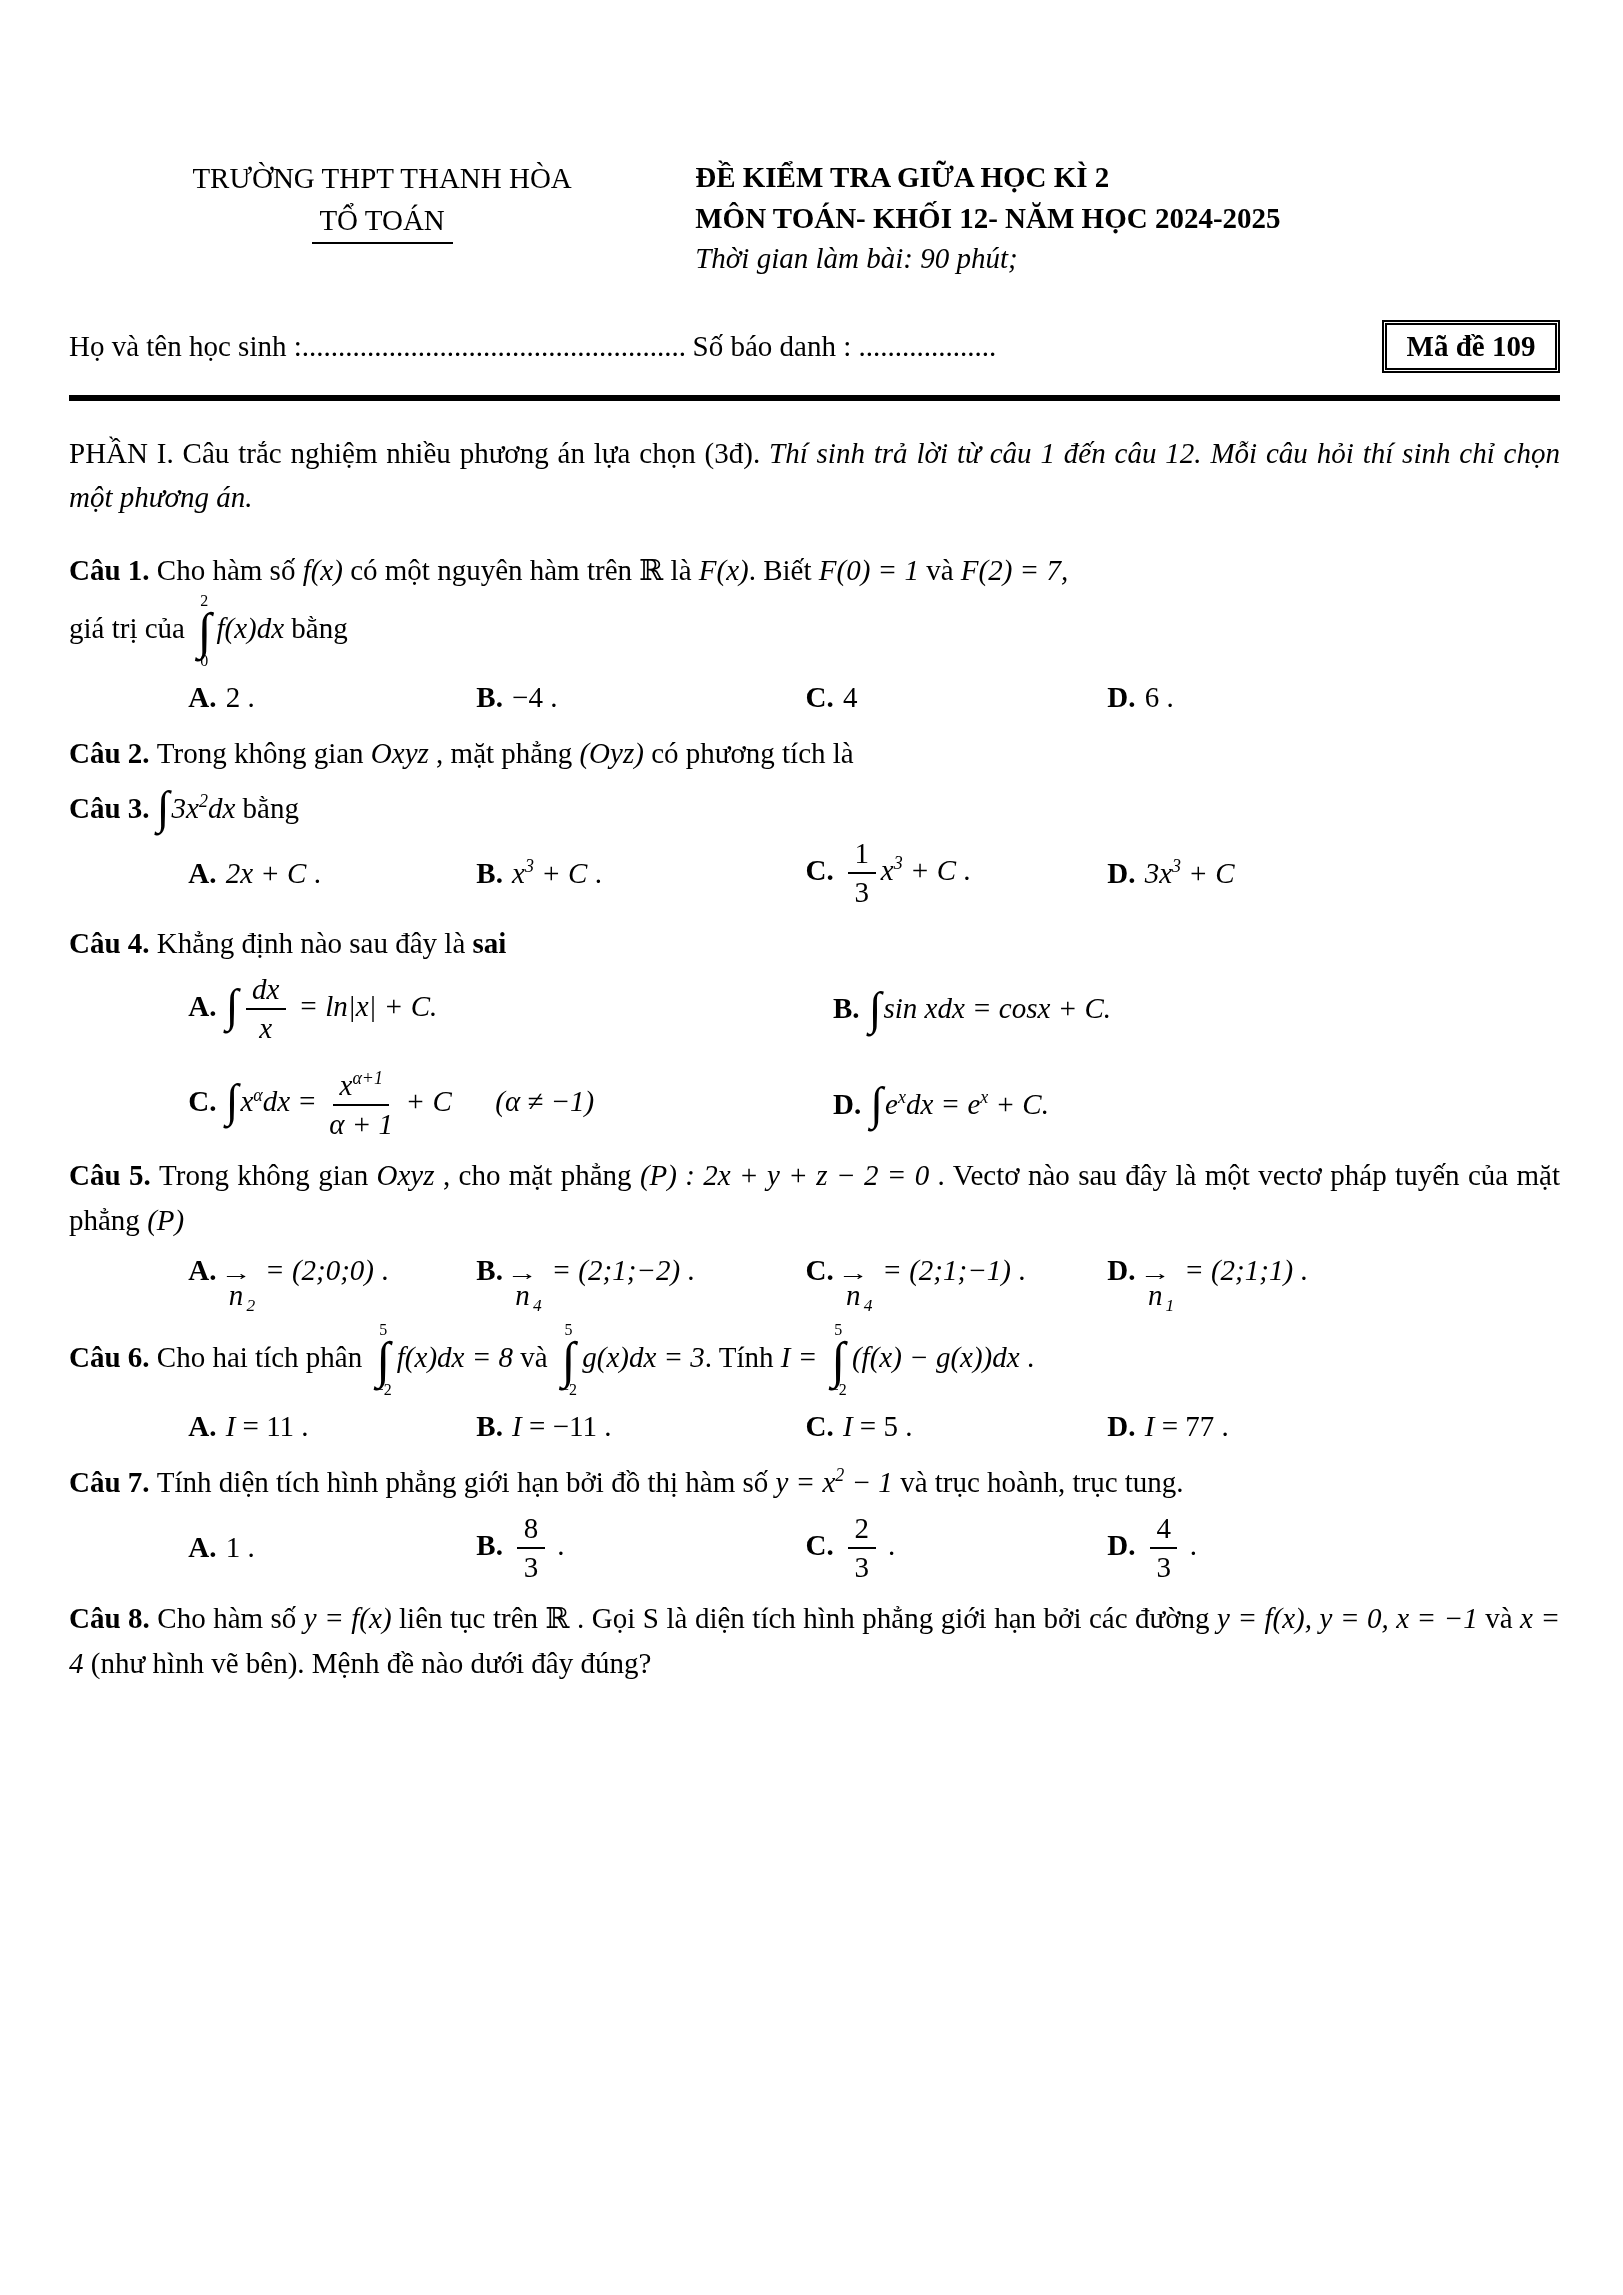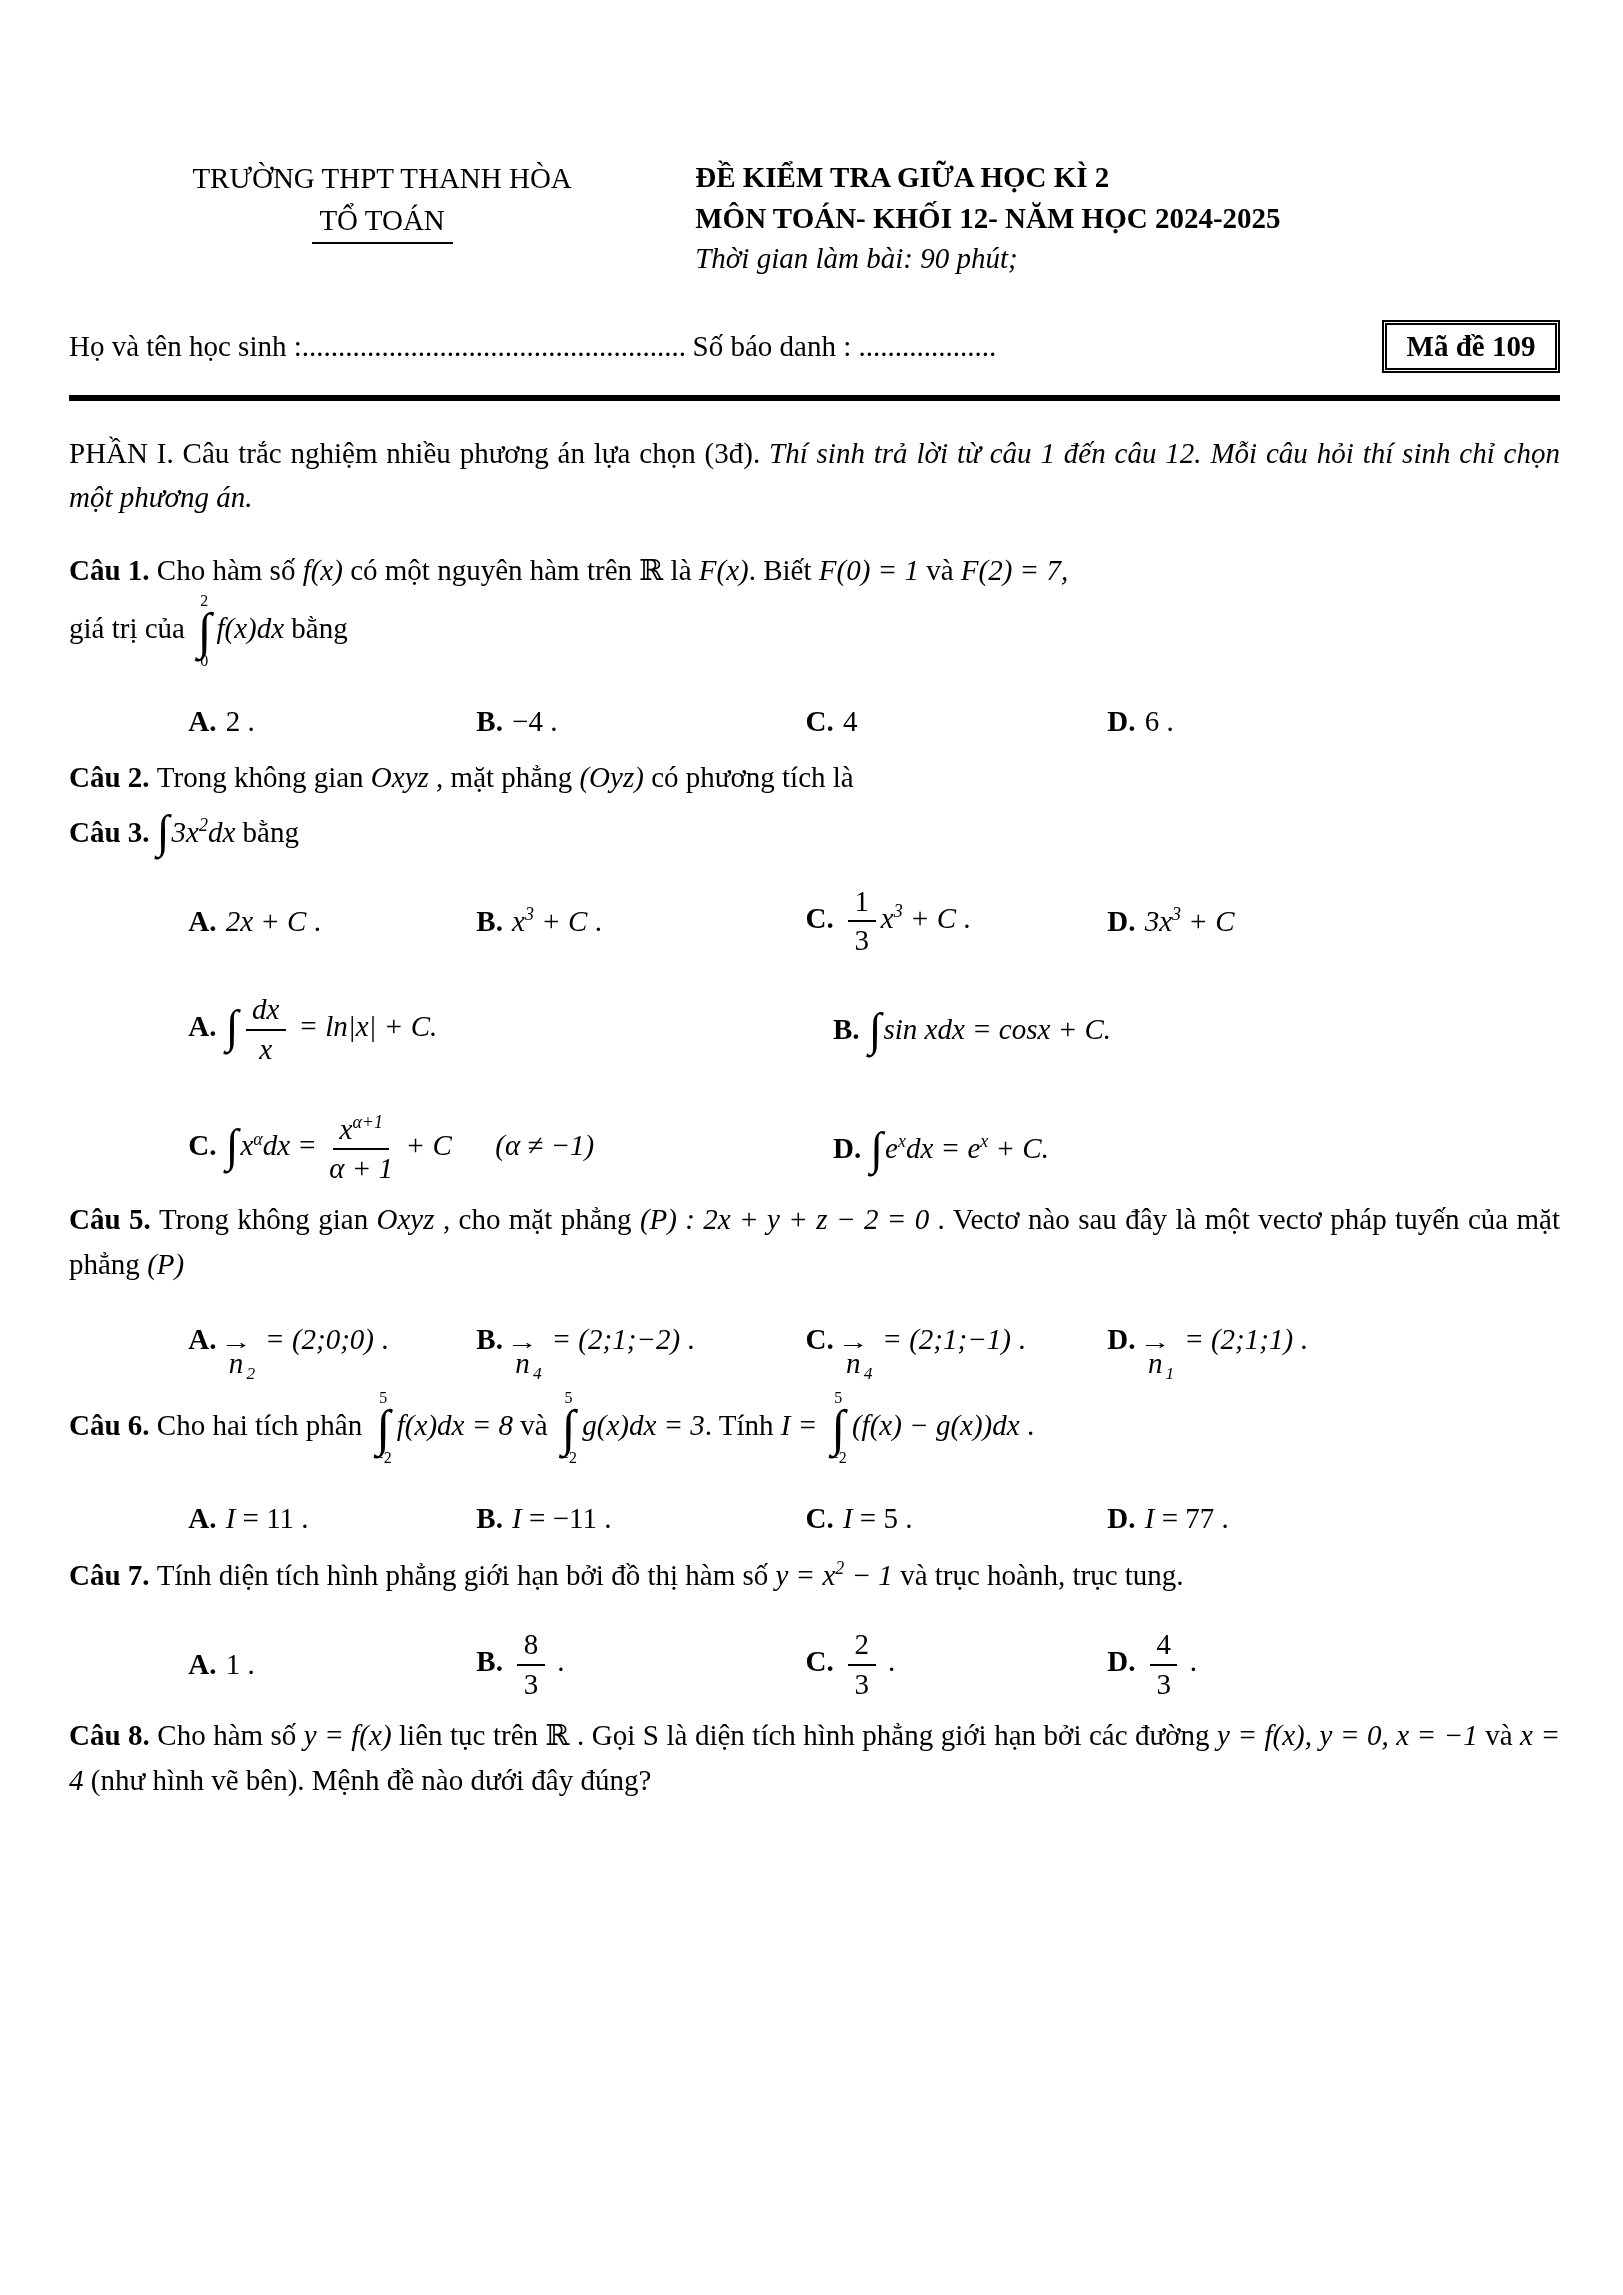--- a/index.html
+++ b/index.html
@@ -32,21 +32,21 @@
   .section-title { margin-top:31px; line-height:1.5; text-align:justify; }
   .st-bold { font-weight:normal; }
   .st-italic { font-style:italic; }
   
   .question { margin-top:2.6px; }
   .q-body { text-align:justify; line-height:1.55; margin:9.2px 0 6.5px; }
   .q-label { font-weight:bold; }
   .q-options { display:grid; align-items:center; margin:3.9px 0 11.8px; }
   .cols-4 { grid-template-columns:21% 24% 22% auto; padding-left:8%; }
   .cols-2 { grid-template-columns:47% auto; padding-left:8%; row-gap:22px; }
-  .option { line-height:1.5;margin-top:24px; }
+  .option { line-height:1.5; }
   .opt-label { font-weight:bold; margin-right:9.2px; }
   
   .seg-text {}
   .seg-bold { font-weight:bold; }
   .seg-math { font-style:italic; }
   sup.seg-sup { font-size:0.62em; font-style:italic; }
   .int-plain { font-size:1.6em; line-height:0.8; vertical-align:-0.12em; display:inline-block; margin-right:2px; }
   .int-lim { display:inline-flex; flex-direction:column; align-items:center; vertical-align:middle; margin:0 5.2px; }
   .int-up, .int-lo { font-size:0.55em; line-height:1.05; }
   .int-glyph { font-size:1.75em; line-height:0.85; }
@@ -115,20 +115,21 @@
           <div class="option"><span class="opt-label">A.</span><span class="seg-math">2x + C</span><span class="seg-text"> .</span></div>
           <div class="option"><span class="opt-label">B.</span><span class="seg-math">x</span><sup class="seg-sup">3</sup><span class="seg-math"> + C</span><span class="seg-text"> .</span></div>
           <div class="option"><span class="opt-label">C.</span><span class="frac">
               <span class="frac-n">1</span>
               <span class="frac-d">3</span>
             </span><span class="seg-math">x</span><sup class="seg-sup">3</sup><span class="seg-math"> + C</span><span class="seg-text"> .</span></div>
           <div class="option"><span class="opt-label">D.</span><span class="seg-math">3x</span><sup class="seg-sup">3</sup><span class="seg-math"> + C</span></div>
         </div>
       </div>
       <div class="question">
+        <p class="q-body"><span class="q-label">Câu 4. </span><span class="seg-text">Khẳng định nào sau đây là </span><span class="seg-bold">sai</span></p>
         <div class="q-options cols-2">
           <div class="option"><span class="opt-label">A.</span><span class="int-plain">∫</span><span class="frac">
               <span class="frac-n"><span class="seg-math">dx</span></span>
               <span class="frac-d"><span class="seg-math">x</span></span>
             </span><span class="seg-math"> = ln|x| + C.</span></div>
           <div class="option"><span class="opt-label">B.</span><span class="int-plain">∫</span><span class="seg-math">sin xdx = cosx + C.</span></div>
           <div class="option"><span class="opt-label">C.</span><span class="int-plain">∫</span><span class="seg-math">x</span><sup class="seg-sup">α</sup><span class="seg-math">dx = </span><span class="frac">
               <span class="frac-n"><span class="seg-math">x</span><sup class="seg-sup">α+1</sup></span>
               <span class="frac-d"><span class="seg-math">α + 1</span></span>
             </span><span class="seg-math"> + C</span><span class="seg-text">  </span><span class="seg-math">(α ≠ −1)</span></div>

